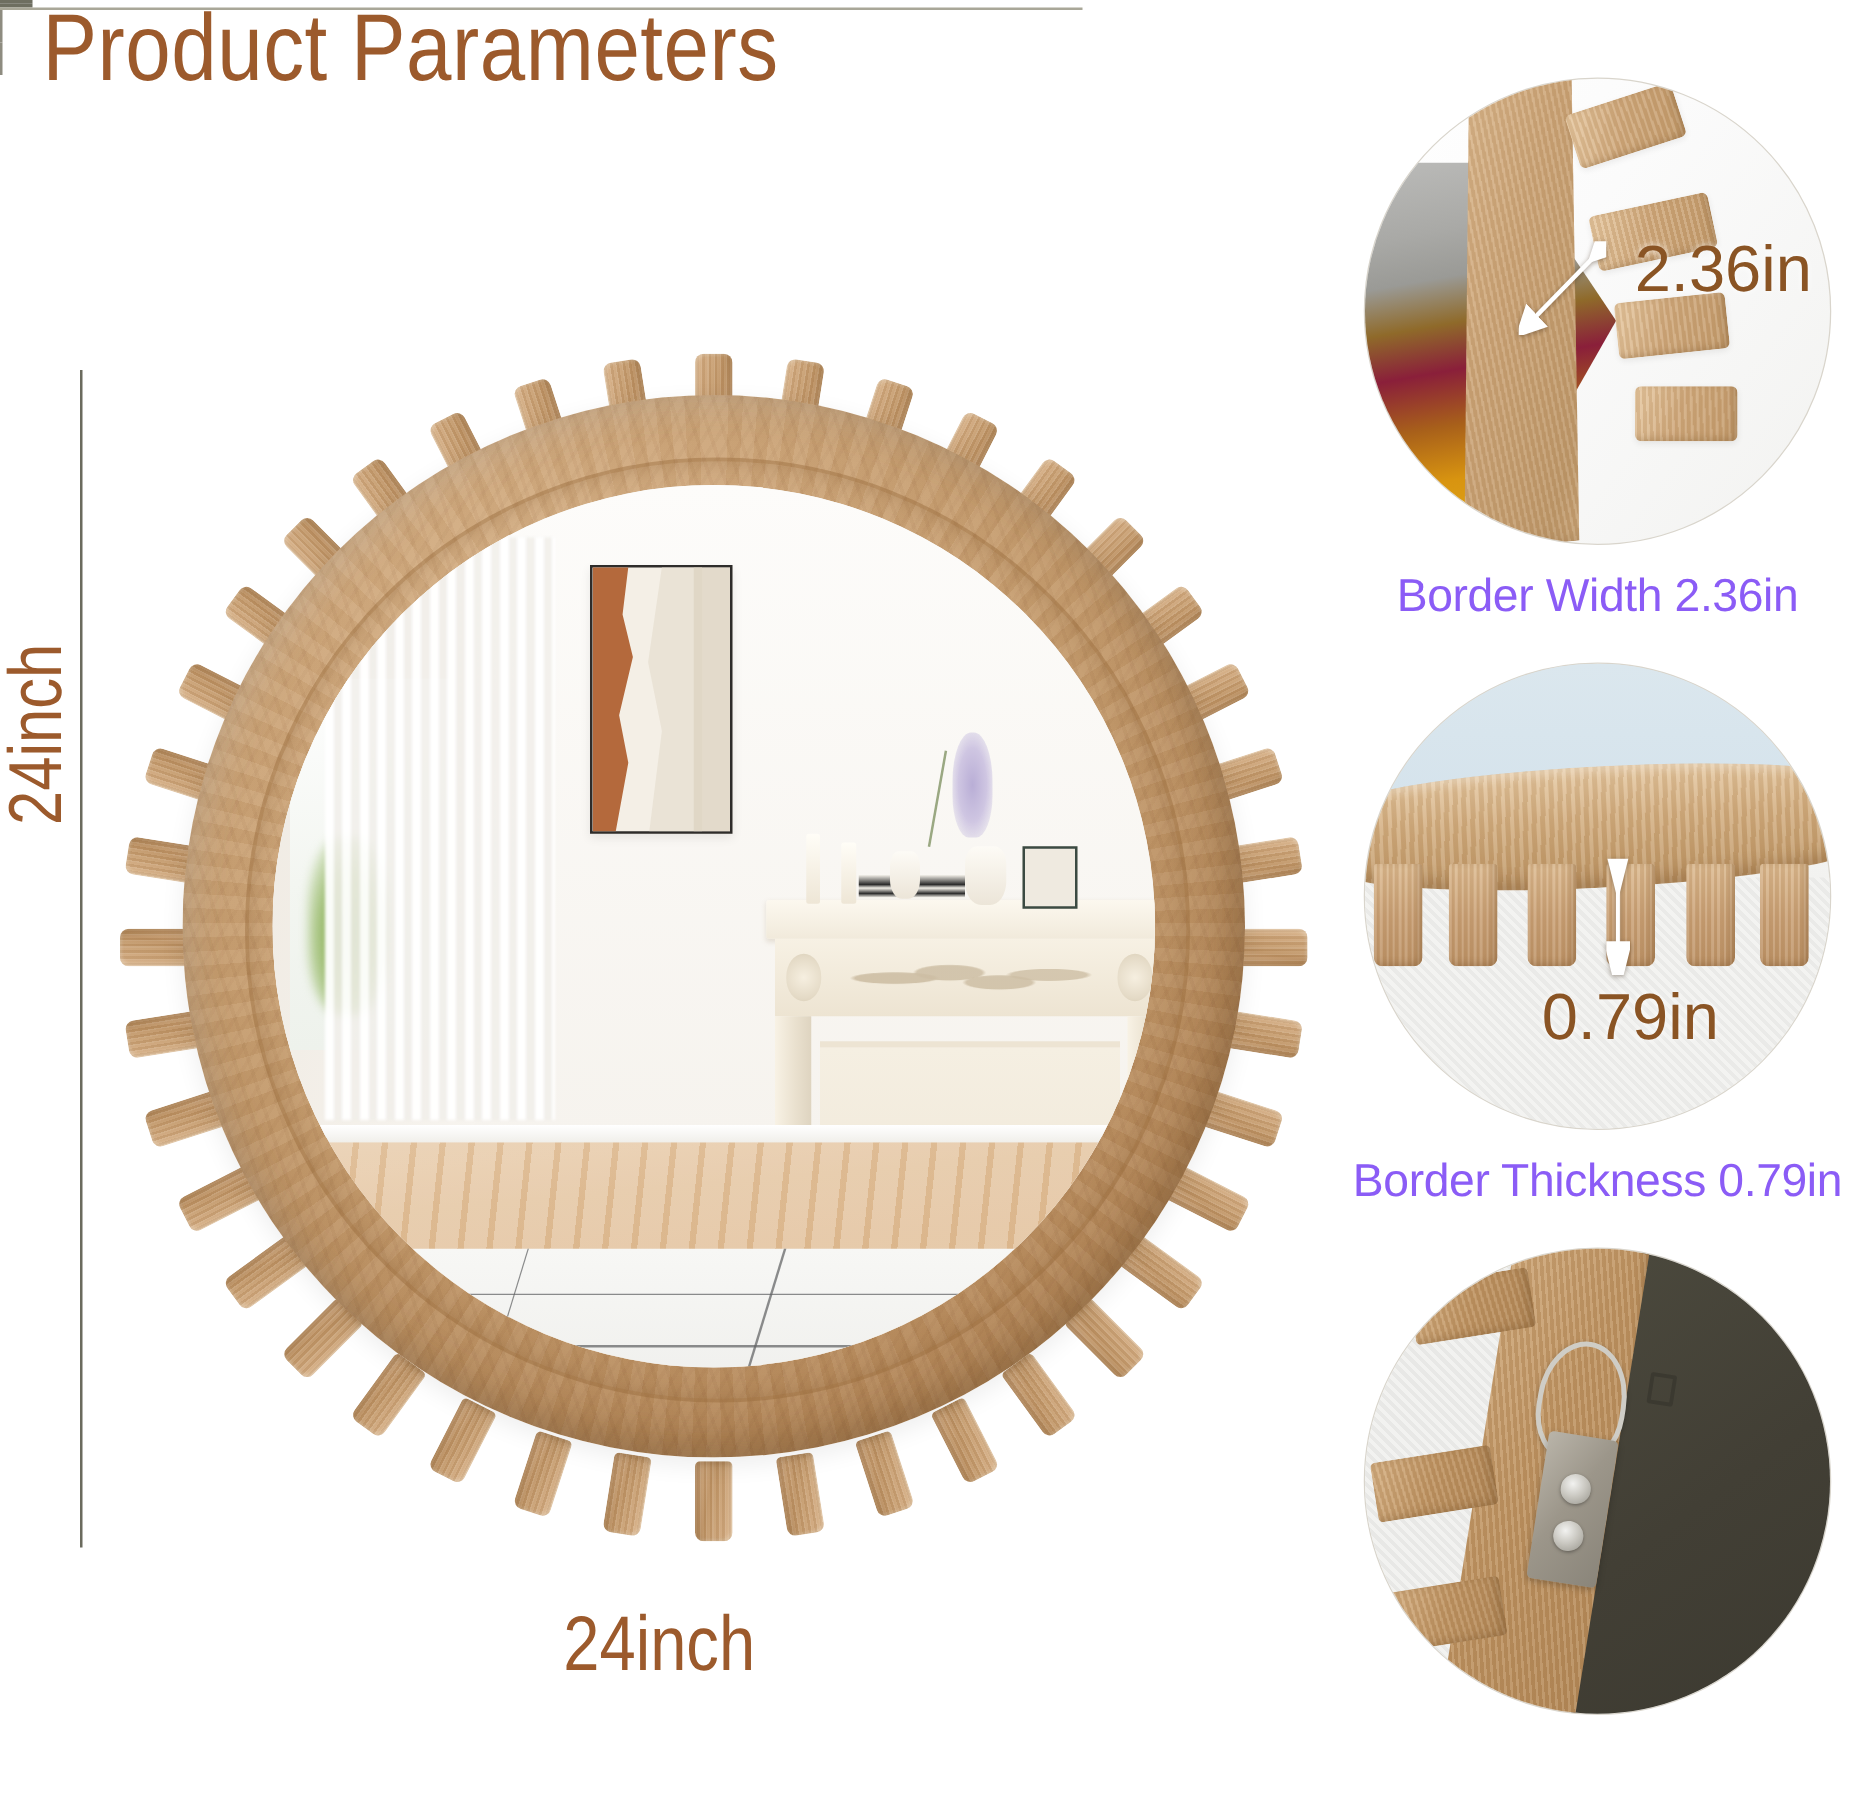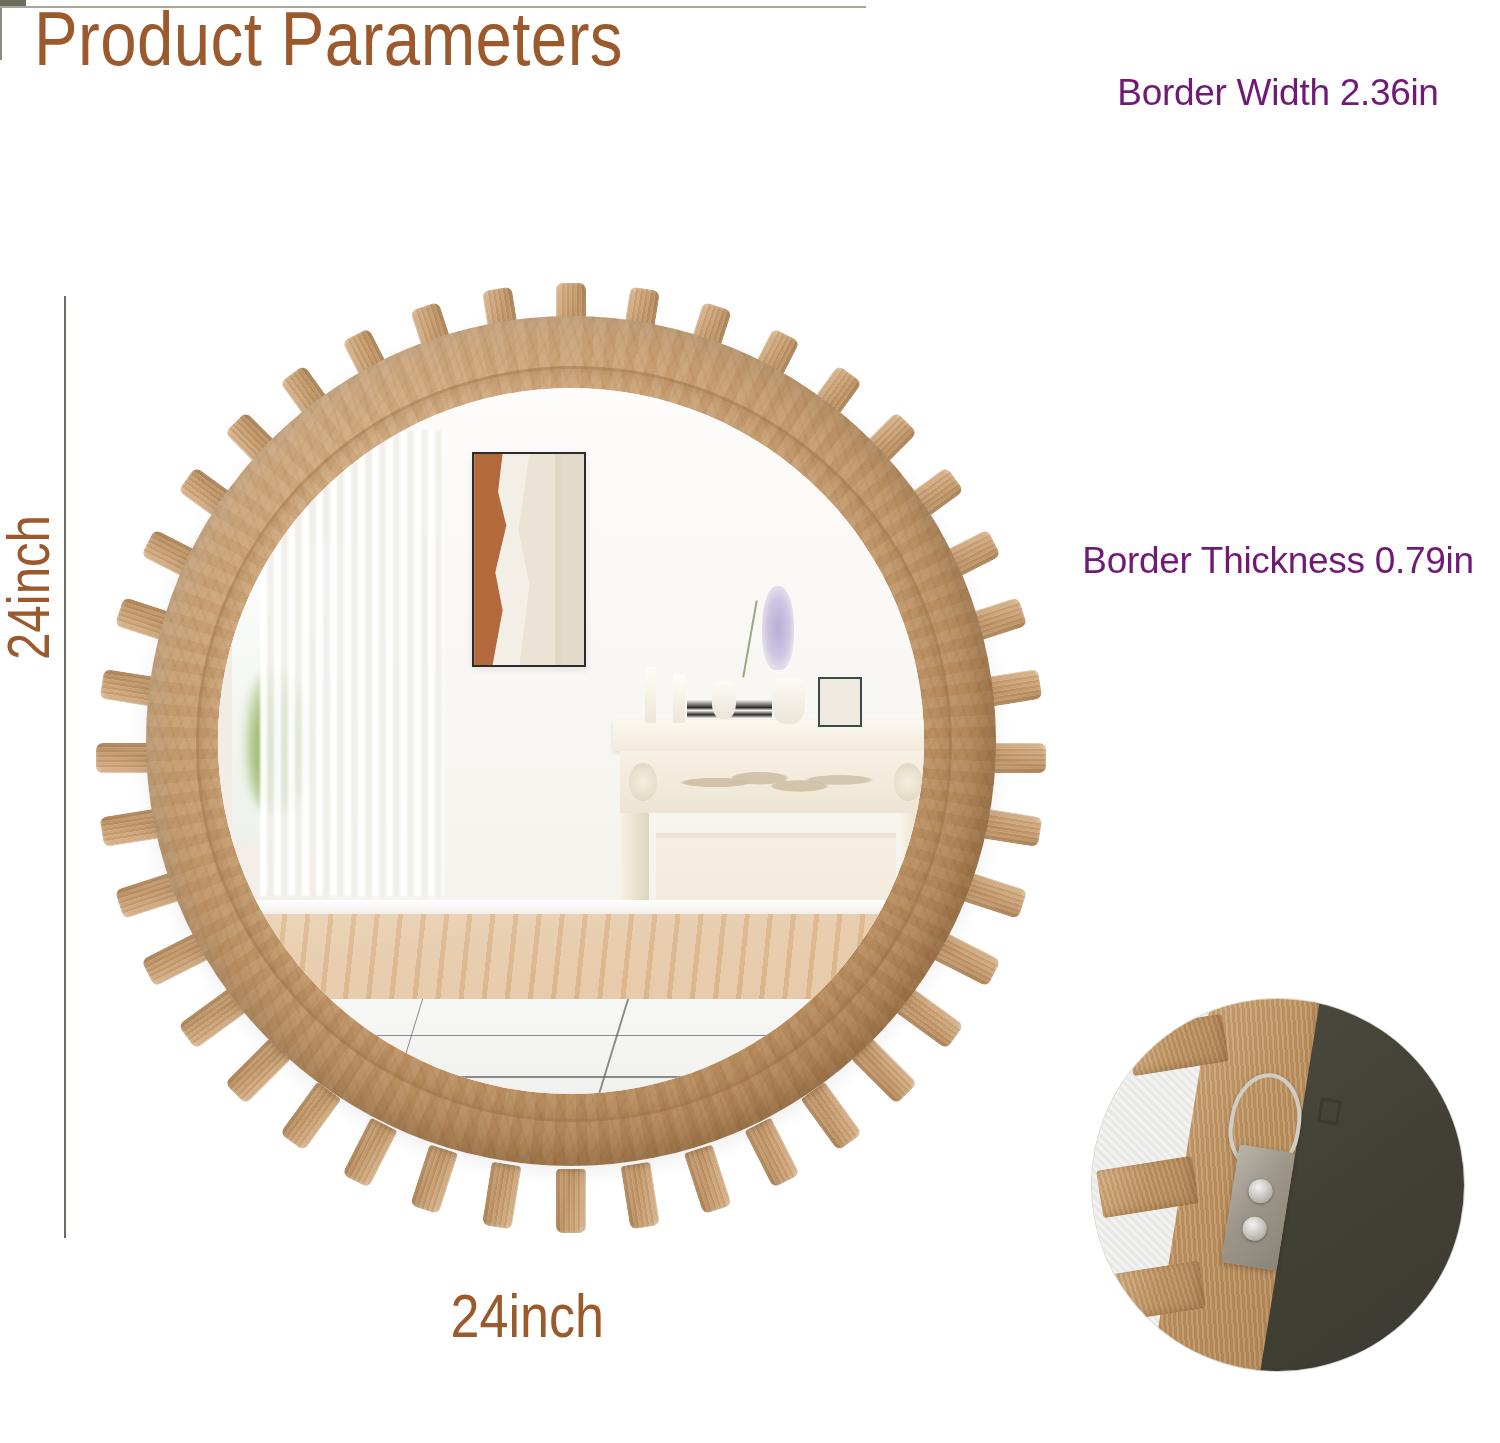--- a/index.html
+++ b/index.html
@@ -164,21 +164,21 @@
   .stem{position:absolute;width:1.5px;background:#9aa882;}
   .photo-frame{position:absolute;border:2px solid #3b4a42;background:#efeae0;}
 
   
   .callout{position:absolute;width:400px;}
   .bubble{
     position:relative;width:372px;height:372px;border-radius:50%;overflow:hidden;
     margin:0 auto;border:1px solid #d9d5cc;background:#fff;
   }
   .caption{
-    margin-top:10px;text-align:center;font-size:37px;color:#701a75;
+    margin-top:20px;text-align:center;font-size:37px;color:#8b5cf6;
     white-space:nowrap;letter-spacing:-0.3px;
   }
 
   
   #c1-bub{background:linear-gradient(128deg,#ffffff 0%,#fbfbfb 40%,#f2f2f0 100%);}
   .c1-mirror{position:absolute;left:-6%;top:18%;width:60%;height:74%;
     background:linear-gradient(170deg,#bcbcba 0%,#a9a9a6 22%,#9a9a96 34%,#8f6a2a 46%,#8a1f3a 58%,#a8601a 72%,#d89410 86%,#e0a417 100%);
     clip-path:polygon(0 0,62% 0,100% 46%,62% 100%,0 100%);filter:blur(.6px);}
   .c1-woodA{position:absolute;left:14%;top:-4%;width:46%;height:104%;
     background:
@@ -355,24 +355,71 @@
           <div class="tile-line" style="left:24%;top:0;width:1.6px;height:100%;"></div>
           <div class="tile-line" style="left:50%;top:0;width:1.6px;height:100%;"></div>
           <div class="tile-line" style="left:76%;top:0;width:1.6px;height:100%;"></div>
         </div>
       </div>
     </div>
   </div>
 </div>
 
 <div class="callout" id="callout-1" style="left:1078px;top:62px;">
+  <div class="bubble" id="c1-bub">
+    <div class="c1-mirror"></div>
+    <div class="c1-woodA"></div>
+    <div class="c1-tooth" style="left:44%;top:4%;width:24%;height:12%;transform:rotate(-18deg);"></div>
+    <div class="c1-tooth" style="left:49%;top:27%;width:26%;height:12%;transform:rotate(-12deg);"></div>
+    <div class="c1-tooth" style="left:54%;top:47%;width:24%;height:12%;transform:rotate(-6deg);"></div>
+    <div class="c1-tooth" style="left:58%;top:66%;width:22%;height:12%;transform:rotate(0deg);"></div>
+    <div id="c1-arrow">
+      <svg class="arrow-svg" viewBox="0 0 100 100" preserveAspectRatio="none" aria-hidden="true">
+        <defs>
+            <marker id="ah1" markerWidth="7" markerHeight="7" refX="3" refY="3.5" orient="auto">
+          <path d="M0,0 L7,3.5 L0,7 z" fill="#ffffff"></path>
+            </marker>
+          <marker id="ah2" markerWidth="7" markerHeight="7" refX="3" refY="3.5" orient="auto">
+          <path d="M0,0 L7,3.5 L0,7 z" fill="#ffffff"></path>
+            </marker>
+          </defs>
+        <line x1="92" y1="10" x2="10" y2="90" stroke="#ffffff" stroke-width="5" marker-start="url(#ah1)" marker-end="url(#ah2)"></line>
+      </svg>
+    </div>
+    <div id="c1-label">2.36in</div>
+  </div>
   <div class="caption">Border Width 2.36in</div>
 </div>
 
 <div class="callout" id="callout-2" style="left:1078px;top:530px;">
+  <div class="bubble" id="c2-bub">
+    <div class="c2-sky"></div>
+    <div class="c2-mat"></div>
+    <div class="c2-rail"></div>
+    <div class="c2-tooth" style="left:2%;"></div>
+    <div class="c2-tooth" style="left:18%;"></div>
+    <div class="c2-tooth" style="left:35%;"></div>
+    <div class="c2-tooth" style="left:52%;"></div>
+    <div class="c2-tooth" style="left:69%;"></div>
+    <div class="c2-tooth" style="left:85%;"></div>
+    <div id="c2-arrow">
+      <svg class="arrow-svg" viewBox="0 0 40 100" preserveAspectRatio="none" aria-hidden="true">
+        <defs>
+            <marker id="bh1" markerWidth="7" markerHeight="7" refX="3" refY="3.5" orient="auto">
+          <path d="M0,0 L7,3.5 L0,7 z" fill="#ffffff"></path>
+            </marker>
+          <marker id="bh2" markerWidth="7" markerHeight="7" refX="3" refY="3.5" orient="auto">
+          <path d="M0,0 L7,3.5 L0,7 z" fill="#ffffff"></path>
+            </marker>
+          </defs>
+        <line x1="20" y1="8" x2="20" y2="92" stroke="#ffffff" stroke-width="7" marker-start="url(#bh1)" marker-end="url(#bh2)"></line>
+      </svg>
+    </div>
+    <div id="c2-label">0.79in</div>
+  </div>
   <div class="caption">Border Thickness 0.79in</div>
 </div>
 
 <div class="callout" id="callout-3" style="left:1078px;top:998px;">
   <div class="bubble" id="c3-bub">
     <div class="c3-mat"></div>
     <div class="c3-back"></div>
     <div class="c3-wood" style="left:14%;top:-4%;width:44%;height:108%;clip-path:polygon(34% 0,100% 0,78% 100%,12% 100%);transform:rotate(4deg);"></div>
     <div class="c3-wood" style="left:10%;top:6%;width:26%;height:13%;border-radius:4px;transform:rotate(-9deg);"></div>
     <div class="c3-wood" style="left:2%;top:44%;width:26%;height:13%;border-radius:4px;transform:rotate(-9deg);"></div>

